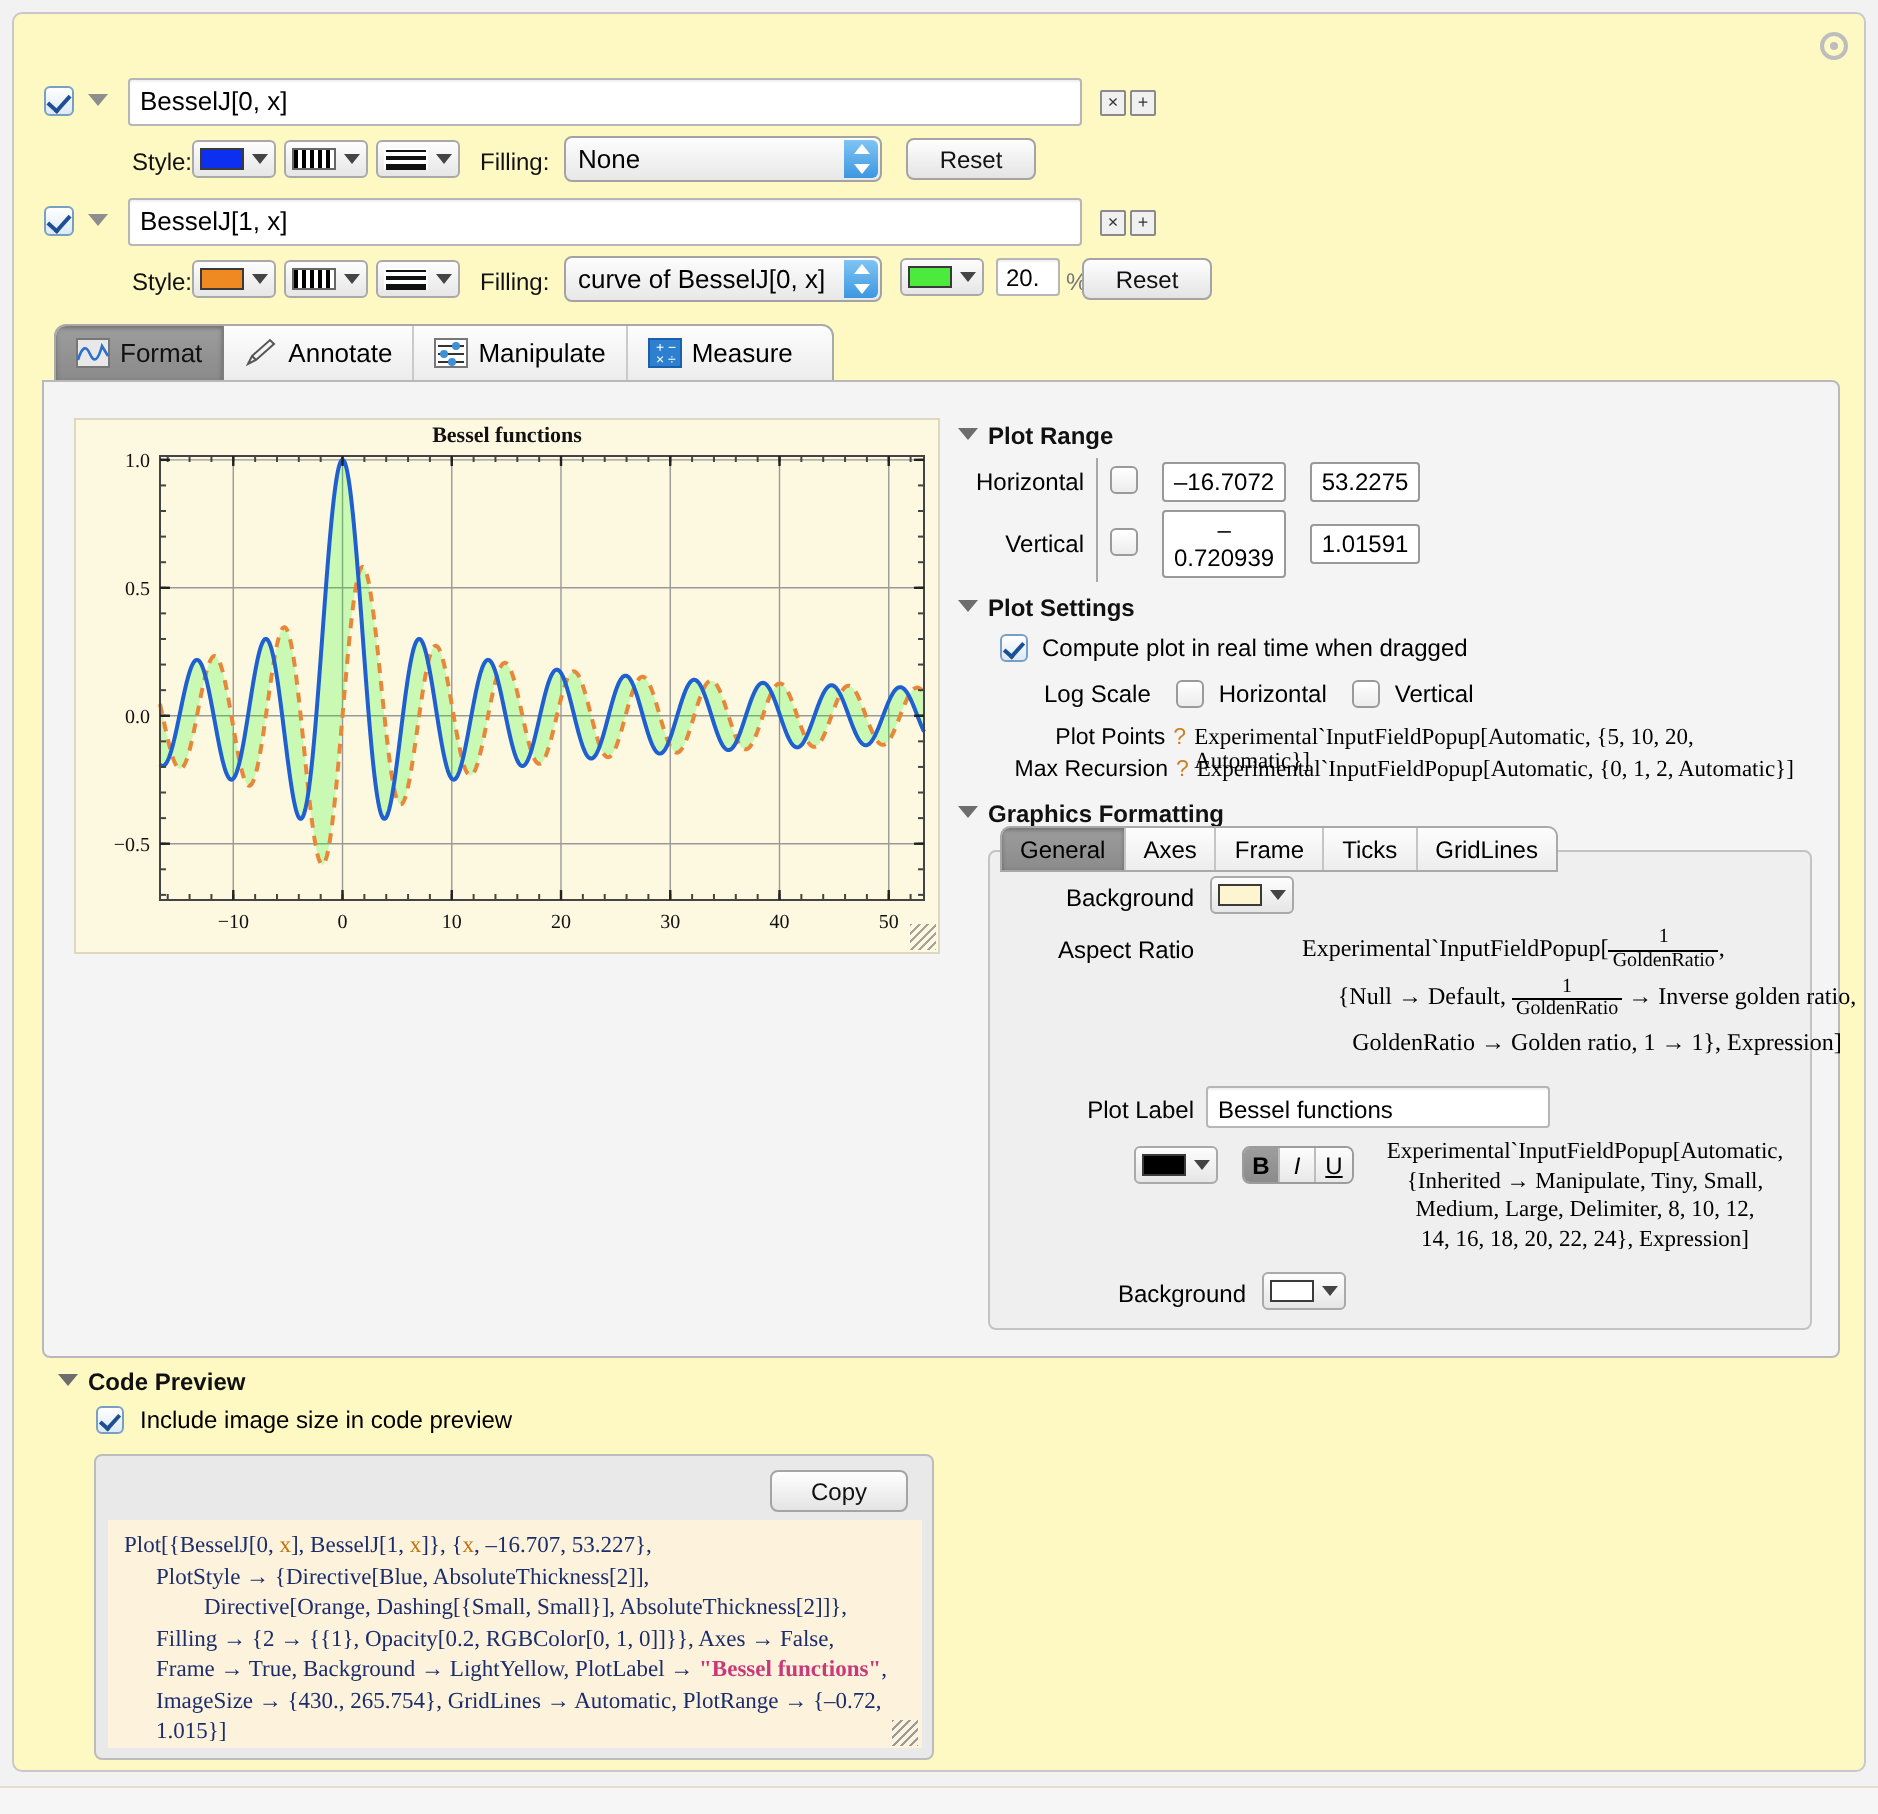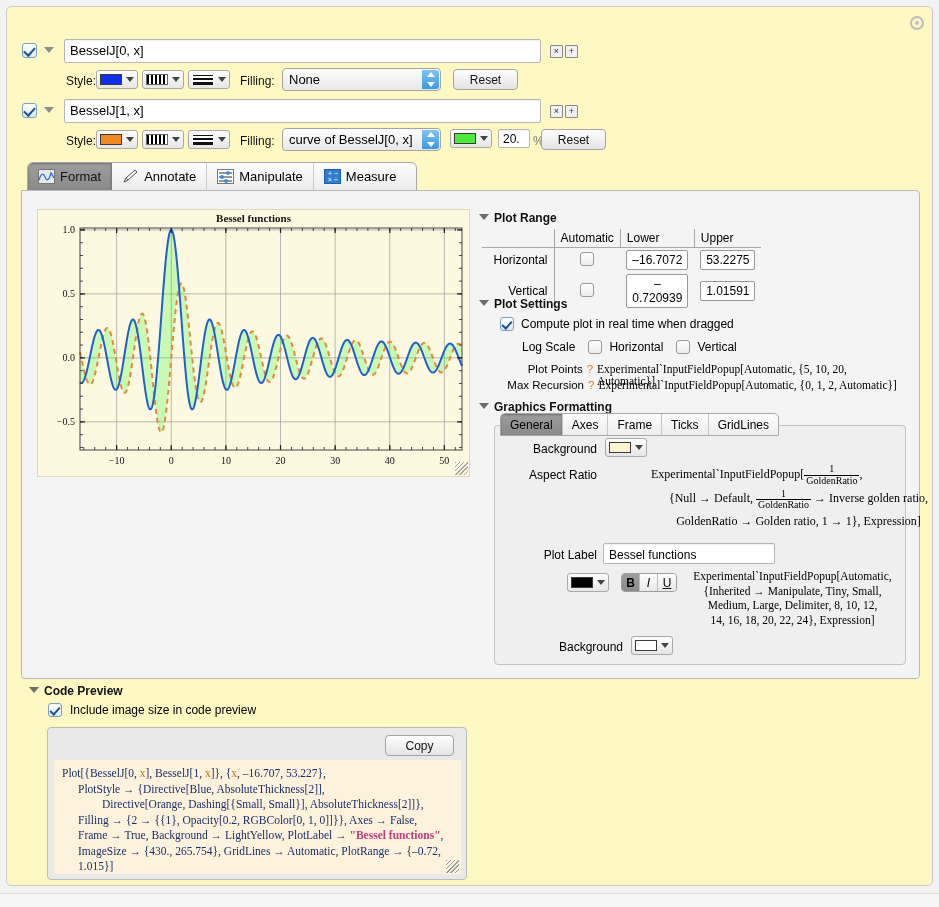--- a/index.html
+++ b/index.html
@@ -446,26 +446,20 @@
           <text x="37" y="23.419308357348683" text-anchor="end" font-size="10" fill="#111" font-family="&quot;Liberation Serif&quot;, serif">1.0</text>
         </svg>
       <div class="resizehandle"></div>
     </div>
 
     <div class="disc" style="left:457px; top:20px;">
       <span class="dtri"></span><span>Plot Range</span>
     </div>
     <table class="prange" style="left:460px; top:38px;">
       <tbody>
-          <tr>
-        <th class="first" style="width:72px;"></th>
-        <th class="colh">Automatic</th>
-        <th class="colh">Lower</th>
-        <th class="colh">Upper</th>
-      </tr>
       <tr>
         <td class="rowh">Horizontal</td>
         <td style="text-align:center;"><span class="chk2"></span></td>
         <td><span class="smallinput" style="width:62px;">–16.7072</span></td>
         <td><span class="smallinput" style="width:55px;">53.2275</span></td>
       </tr>
       <tr>
         <td class="rowh">Vertical</td>
         <td style="text-align:center;"><span class="chk2"></span></td>
         <td><span class="smallinput" style="width:62px;">–0.720939</span></td>

